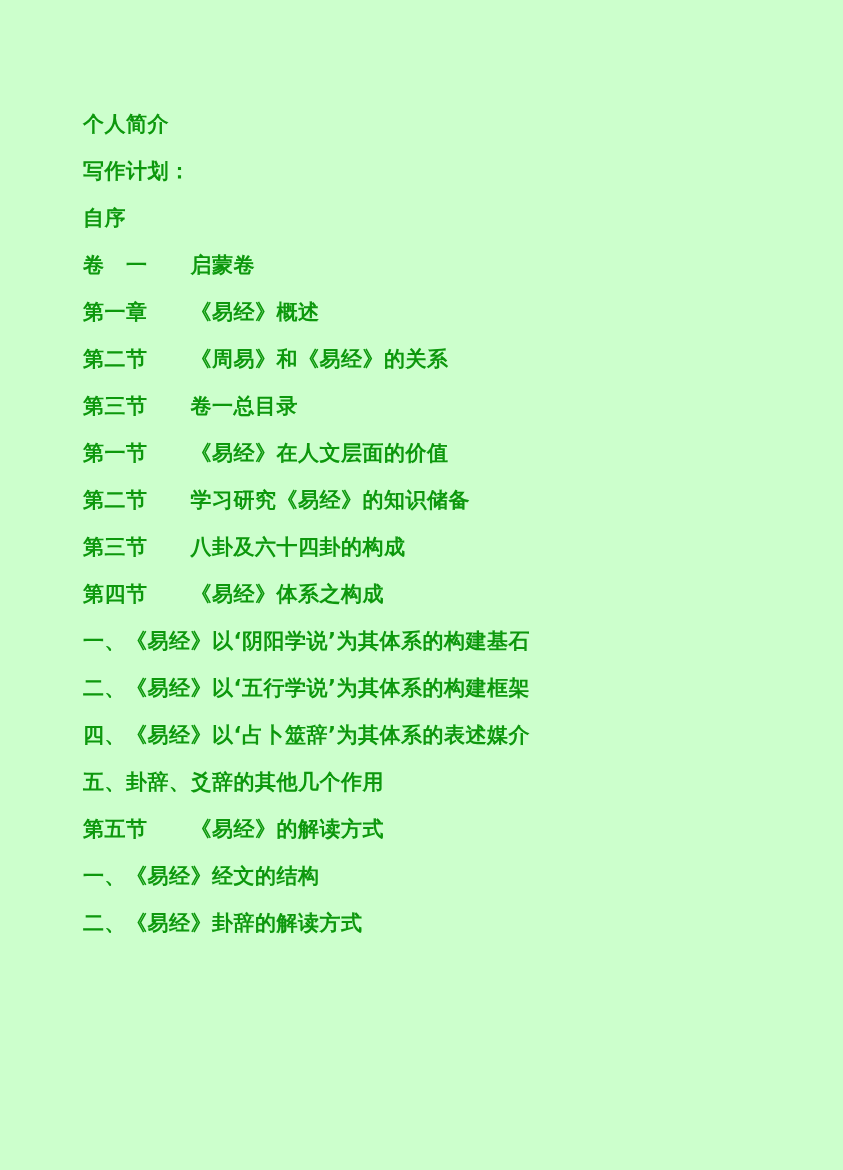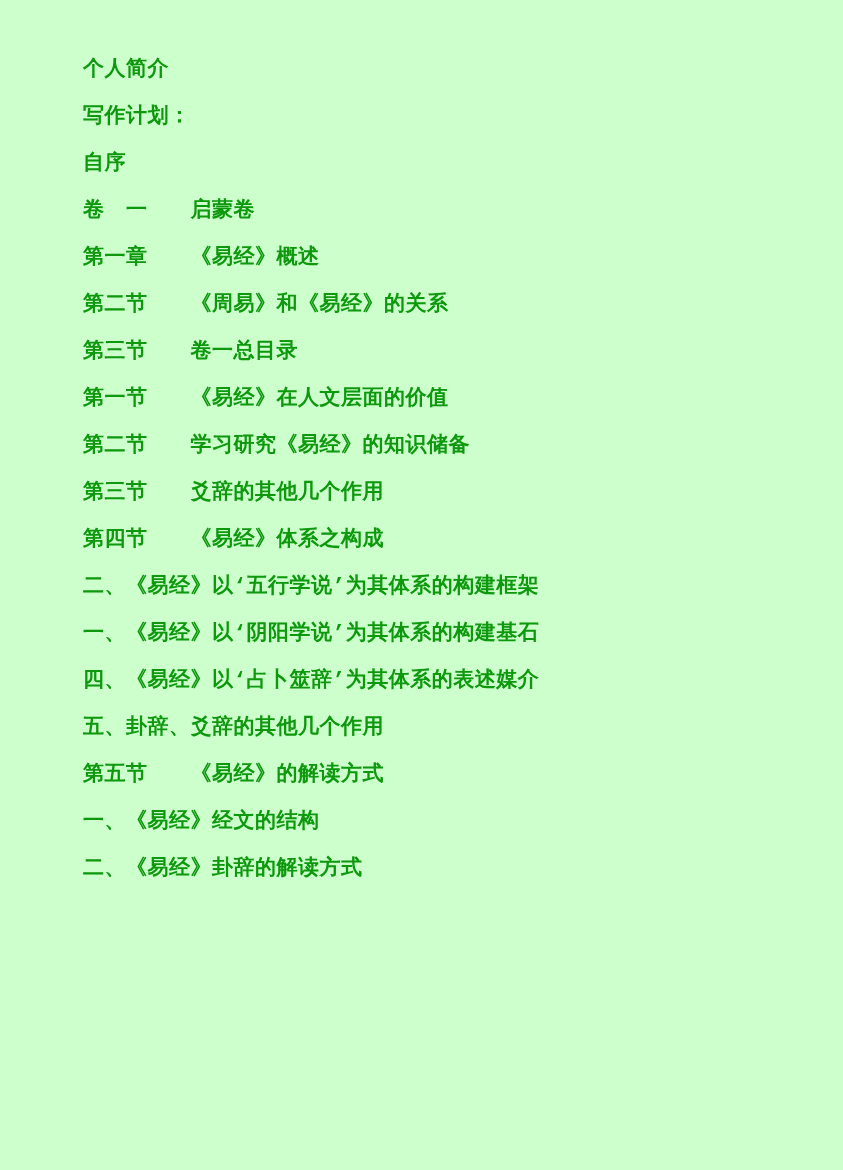--- a/index.html
+++ b/index.html
@@ -10,22 +10,21 @@
     width: 843px;
     height: 1170px;
     background: #ccffcc;
     overflow: hidden;
     font-family: "DejaVu Sans", sans-serif;
   }
   .page {
     width: 843px;
     height: 987px;
     box-sizing: border-box;
-    padding: 59px 40px 0 83px;
-    font-family: Liberation Mono, monospace;
+    padding: 113px 40px 0 83px;
   }
   .line {
     margin: 0 0 25px 0;
     font-size: 21px;
     line-height: 22px;
     font-weight: bold;
     color: #0d980d;
     white-space: pre-wrap;
     letter-spacing: 0.5px;
   }
@@ -37,23 +36,23 @@
   <div id="toc-lines" style="color: rgb(13, 152, 13);">
       <p class="line">个人简介</p>
       <p class="line">写作计划：</p>
       <p class="line">自序</p>
       <p class="line">卷　一　　启蒙卷</p>
       <p class="line">第一章　　《易经》概述</p>
       <p class="line">第二节　　《周易》和《易经》的关系</p>
       <p class="line">第三节　　卷一总目录</p>
       <p class="line">第一节　　《易经》在人文层面的价值</p>
       <p class="line">第二节　　学习研究《易经》的知识储备</p>
-      <p class="line">第三节　　爻辞的其他几个作用</p>
+      <p class="line">第三节　　八卦及六十四卦的构成</p>
       <p class="line">第四节　　《易经》体系之构成</p>
+      <p class="line">一、《易经》以‘阴阳学说’为其体系的构建基石</p>
       <p class="line">二、《易经》以‘五行学说’为其体系的构建框架</p>
-      <p class="line">一、《易经》以‘阴阳学说’为其体系的构建基石</p>
       <p class="line">四、《易经》以‘占卜筮辞’为其体系的表述媒介</p>
       <p class="line">五、卦辞、爻辞的其他几个作用</p>
       <p class="line">第五节　　《易经》的解读方式</p>
       <p class="line">一、《易经》经文的结构</p>
       <p class="line">二、《易经》卦辞的解读方式</p>
     </div>
 </div>
 
 </body></html>

